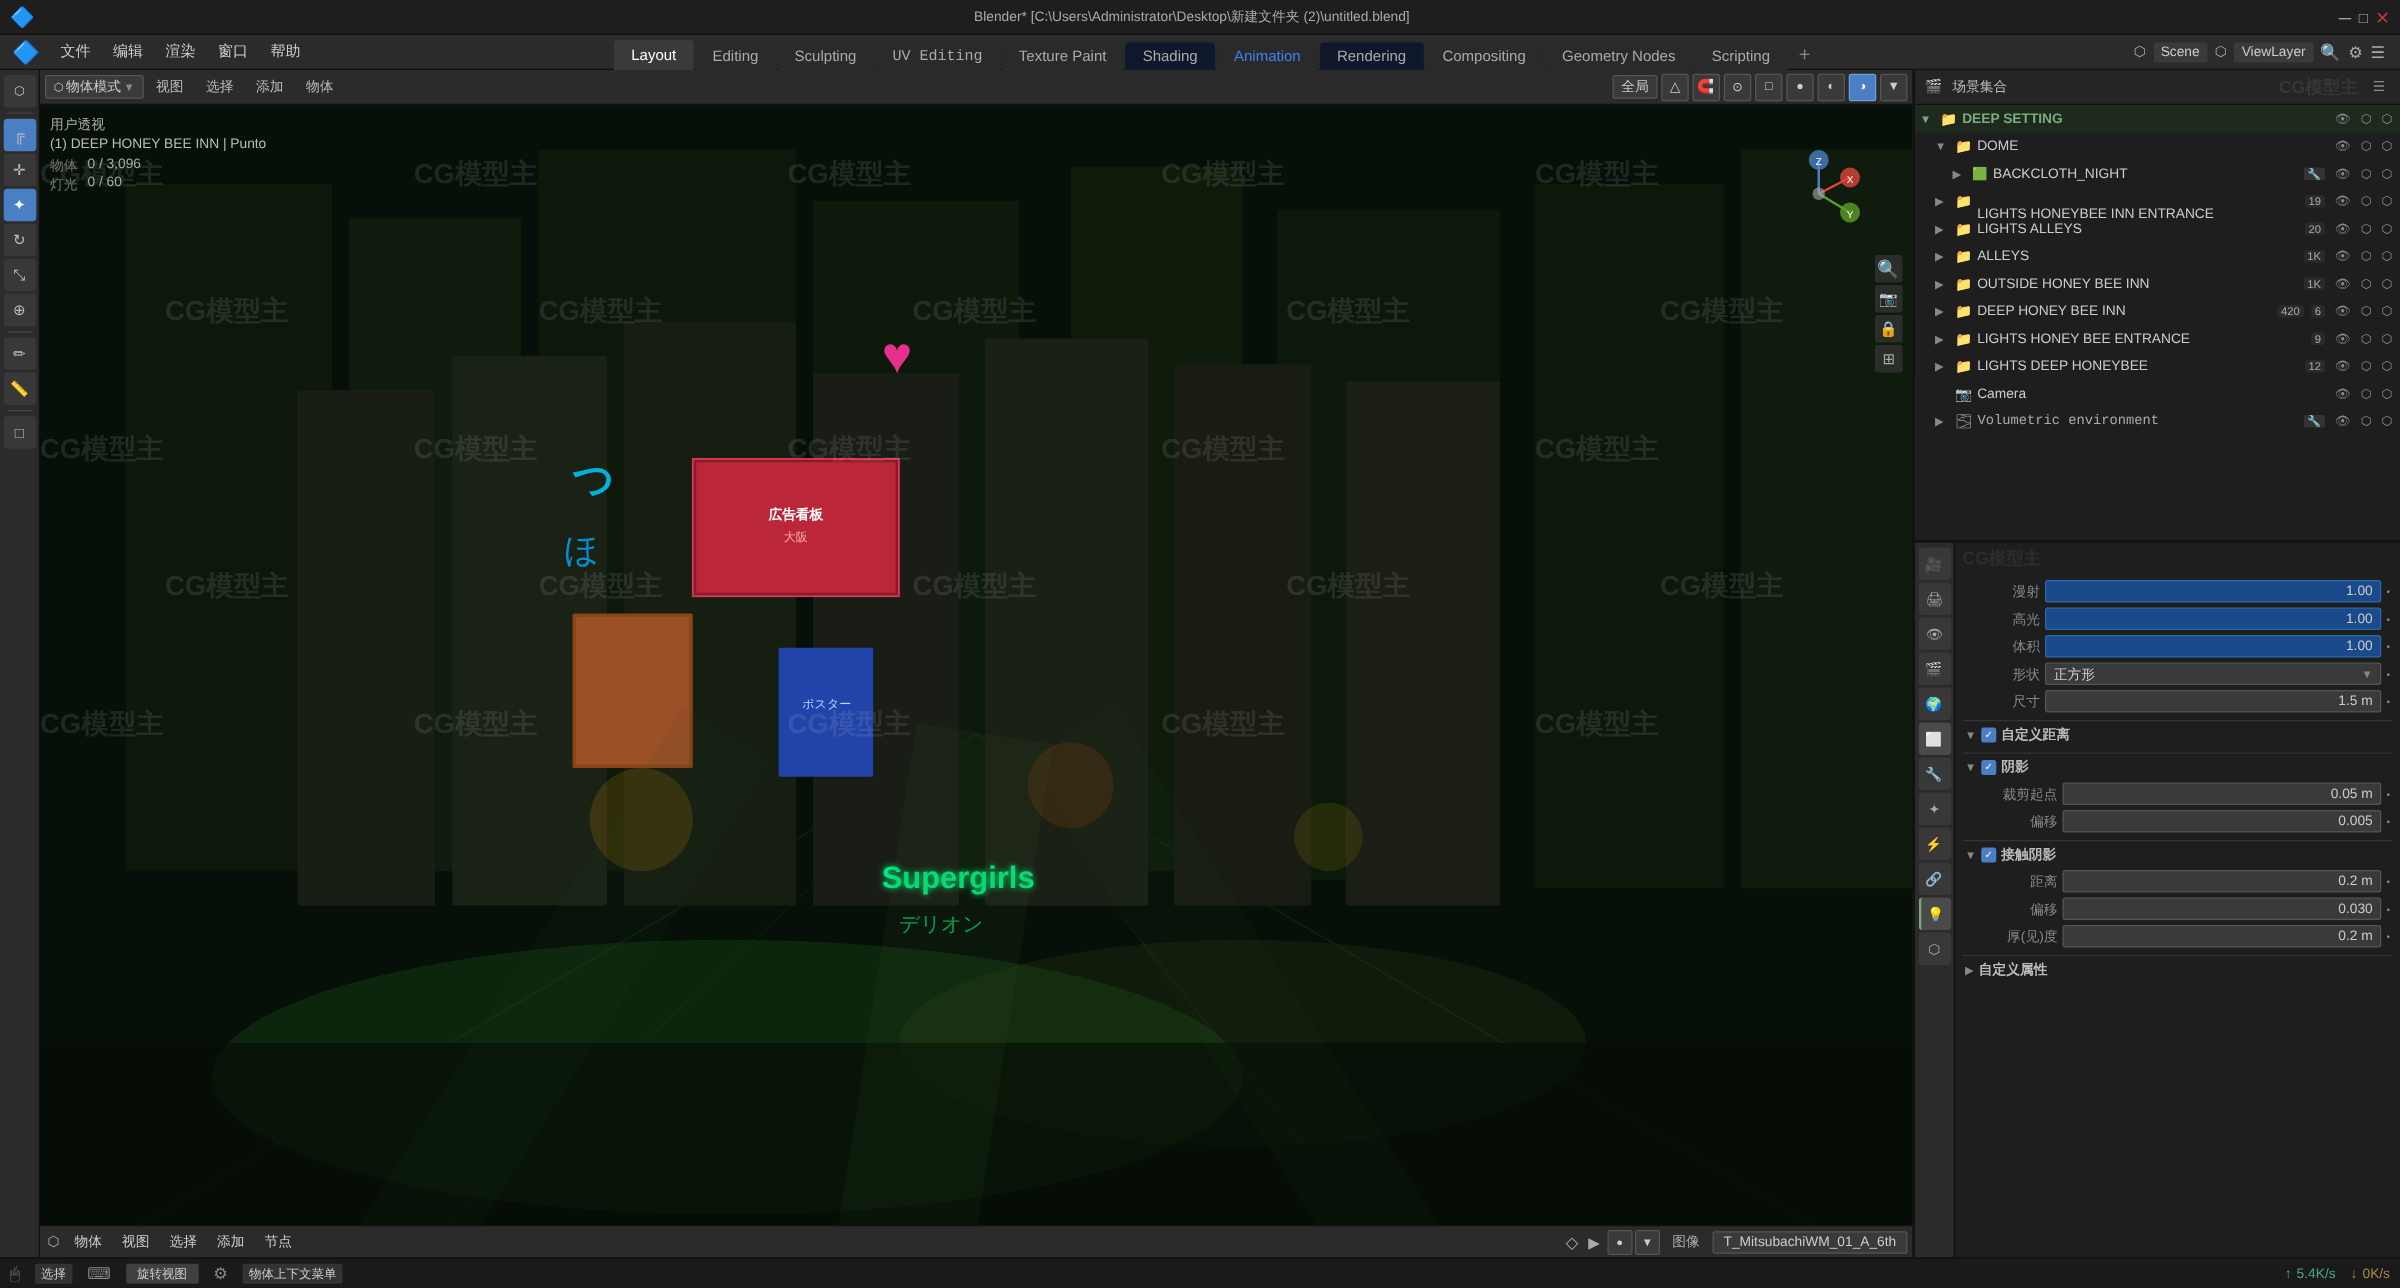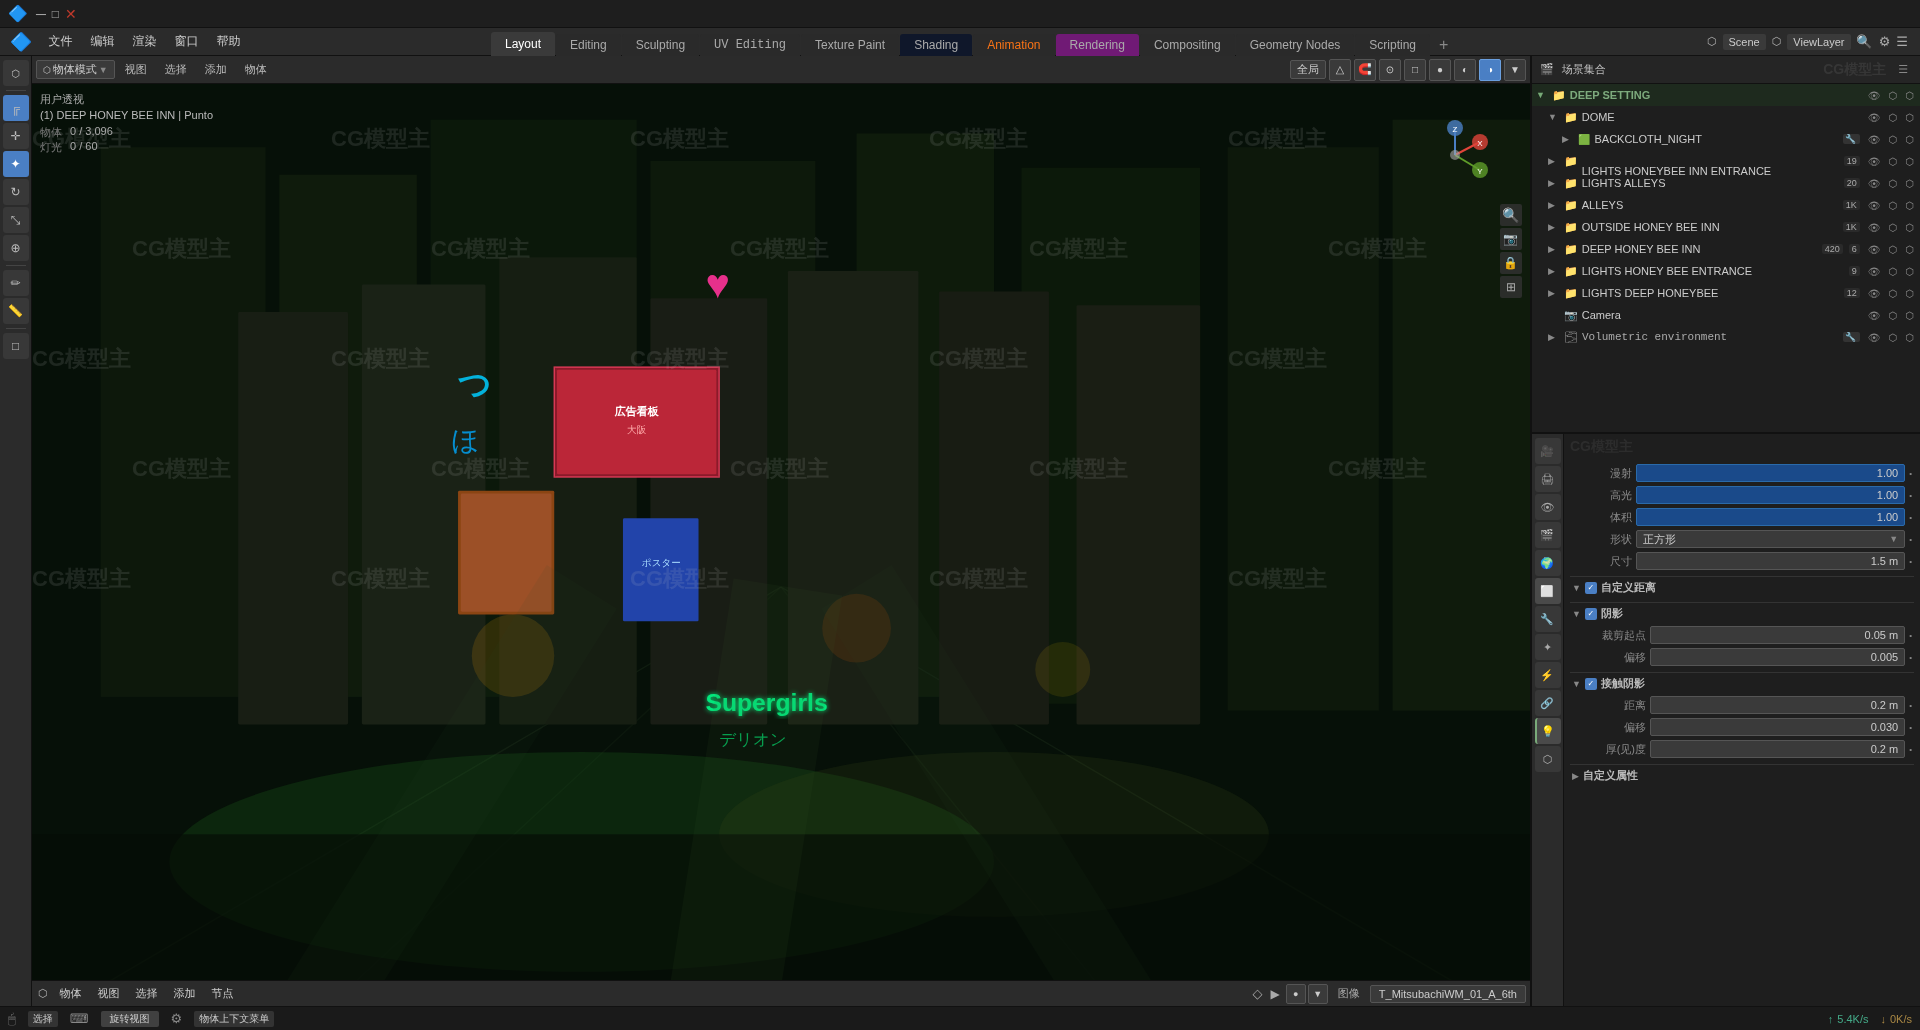--- a/index.html
+++ b/index.html
@@ -101,20 +101,21 @@
     .cb { width: 12px; height: 12px; background: #4a7fc4; border-radius: 2px; display: flex; align-items: center; justify-content: center; font-size: 8px; color: #fff; }
     .props-dot { color: #888; font-size: 8px; margin-left: auto; cursor: pointer; }
   </style>
 </head>
 <body>
 
 <div id="app" style="width:1920px;height:1030px;overflow:hidden;display:flex;flex-direction:column;">
 
   <div id="titlebar">
     <div style="font-size:16px;margin-right:8px;">🔷</div>
+    <div style="font-size:11px;color:#aaa;flex:1;text-align:center;">Blender* [C:\Users\Administrator\Desktop\新建文件夹 (2)\untitled.blend]</div>
     <div style="display:flex;gap:6px;align-items:center;">
       <span style="color:#aaa;cursor:pointer;font-size:14px;">─</span>
       <span style="color:#aaa;cursor:pointer;font-size:12px;">□</span>
       <span style="color:#c0392b;cursor:pointer;font-size:14px;">✕</span>
     </div>
   </div>
 
   <div style="display:flex;flex-direction:column;background:#1f1f1f;">
 
     <div style="height:28px;background:#2b2b2b;display:flex;align-items:center;padding:0 4px;gap:2px;border-bottom:1px solid #111;">
@@ -125,22 +126,22 @@
       <div class="menu-item">窗口</div>
       <div class="menu-item">帮助</div>
 
       <div style="flex:1;display:flex;align-items:flex-end;justify-content:center;height:28px;gap:1px;">
         <div style="padding:4px 14px;font-size:12px;color:#fff;cursor:pointer;background:#3a3a3a;border-radius:3px 3px 0 0;height:24px;display:flex;align-items:center;">Layout</div>
         <div style="padding:4px 14px;font-size:12px;color:#aaa;cursor:pointer;background:#2a2a2a;border-radius:3px 3px 0 0;height:22px;display:flex;align-items:center;">Editing</div>
         <div style="padding:4px 14px;font-size:12px;color:#aaa;cursor:pointer;background:#2a2a2a;border-radius:3px 3px 0 0;height:22px;display:flex;align-items:center;">Sculpting</div>
         <div style="padding:4px 14px;font-size:12px;color:#aaa;cursor:pointer;background:#2a2a2a;border-radius:3px 3px 0 0;height:22px;display:flex;align-items:center;font-family:Liberation Mono, monospace;">UV Editing</div>
         <div style="padding:4px 14px;font-size:12px;color:#aaa;cursor:pointer;background:#2a2a2a;border-radius:3px 3px 0 0;height:22px;display:flex;align-items:center;">Texture Paint</div>
         <div style="padding:4px 14px;font-size:12px;color:#aaa;cursor:pointer;background:#0f172a;border-radius:3px 3px 0 0;height:22px;display:flex;align-items:center;">Shading</div>
-        <div style="padding:4px 14px;font-size:12px;color:#f97316;cursor:pointer;background:#2a2a2a;border-radius:3px 3px 0 0;height:22px;display:flex;align-items:center;">Animation</div>
-        <div style="padding:4px 14px;font-size:12px;color:#aaa;cursor:pointer;background:#701a75;border-radius:3px 3px 0 0;height:22px;display:flex;align-items:center;">Rendering</div>
+        <div style="padding:4px 14px;font-size:12px;color:#3b82f6;cursor:pointer;background:#2a2a2a;border-radius:3px 3px 0 0;height:22px;display:flex;align-items:center;">Animation</div>
+        <div style="padding:4px 14px;font-size:12px;color:#aaa;cursor:pointer;background:#0f172a;border-radius:3px 3px 0 0;height:22px;display:flex;align-items:center;">Rendering</div>
         <div style="padding:4px 14px;font-size:12px;color:#aaa;cursor:pointer;background:#2a2a2a;border-radius:3px 3px 0 0;height:22px;display:flex;align-items:center;">Compositing</div>
         <div style="padding:4px 14px;font-size:12px;color:#aaa;cursor:pointer;background:#2a2a2a;border-radius:3px 3px 0 0;height:22px;display:flex;align-items:center;">Geometry Nodes</div>
         <div style="padding:4px 14px;font-size:12px;color:#aaa;cursor:pointer;background:#2a2a2a;border-radius:3px 3px 0 0;height:22px;display:flex;align-items:center;">Scripting</div>
         <div style="padding:4px 8px;font-size:16px;color:#888;cursor:pointer;height:22px;display:flex;align-items:center;">+</div>
       </div>
 
       <div style="display:flex;align-items:center;gap:6px;padding:0 8px;">
         <span style="font-size:11px;color:#aaa;cursor:pointer;">⬡</span>
         <span style="font-size:11px;color:#ccc;cursor:pointer;padding:2px 6px;background:#3a3a3a;border-radius:2px;">Scene</span>
         <span style="font-size:11px;color:#aaa;cursor:pointer;">⬡</span>

